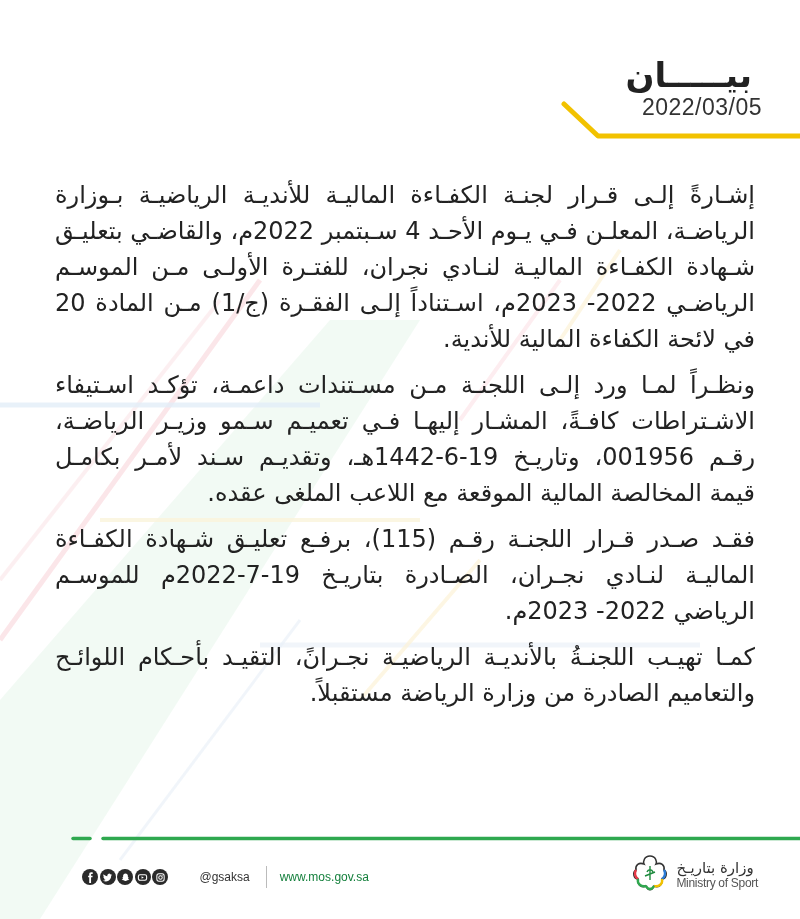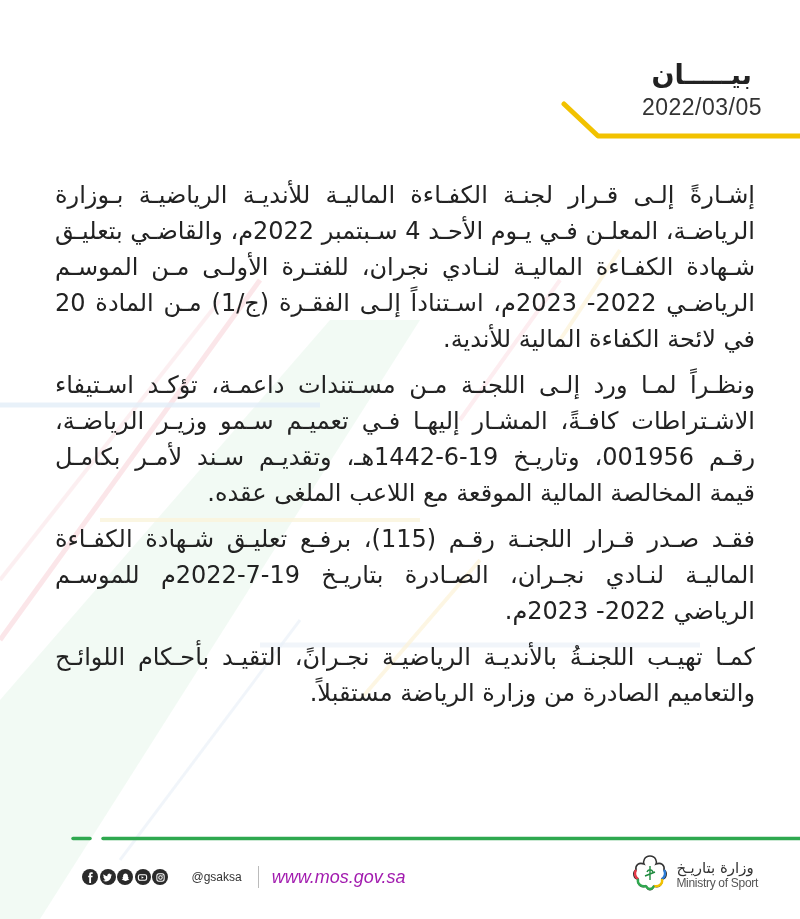--- a/index.html
+++ b/index.html
@@ -7,21 +7,21 @@
       width: 800px; height: 919px; position: relative; overflow: hidden;
       background: #ffffff;
       font-family: "DejaVu Sans", sans-serif;
       color: #2b2b2b;
     }
     .bg-stripes { position: absolute; inset: 0; pointer-events: none; }
     .header {
       position: absolute; right: 38px; top: 58px; text-align: right;
     }
     .header-title {
-      font-size: 27px; font-weight: bold; color: #222; line-height: 34px;
+      font-size: 34px; font-weight: bold; color: #222; line-height: 34px;
       direction: rtl; margin-right: 10px;
     }
     .header-date {
       font-family: "Liberation Sans", sans-serif;
       font-size: 23px; color: #333; line-height: 30px; letter-spacing: 0.5px;
     }
     .yellow-line { position: absolute; left: 0; top: 0; }
     .content {
       position: absolute; left: 55px; right: 45px; top: 177px;
       direction: rtl; text-align: justify;
@@ -32,27 +32,27 @@
     .footer-social {
       position: absolute; left: 82px; top: 866px; display: flex; align-items: center;
     }
     .social-icon {
       width: 16px; height: 16px; border-radius: 50%; background: #2a2a2a;
       margin-right: 1.5px; display: inline-flex; align-items: center; justify-content: center;
     }
     .social-icon svg { width: 11px; height: 11px; }
     .handle {
       font-family: "Liberation Sans", sans-serif; font-size: 12px; color: #333;
-      margin-left: 22px;
+      margin-left: 30px;
     }
     .divider {
       width: 1px; height: 22px; background: #bbb; margin: 0 13px 0 16px;
     }
     .website {
-      font-family: "Liberation Sans", sans-serif; font-size: 18px; color: #a21caf; font-style: italic;
+      font-family: "Liberation Sans", sans-serif; font-size: 12px; color: #15803d;
     }
     .logo {
       position: absolute; right: 42px; top: 852px; display: flex; align-items: center;
     }
     .logo-text { text-align: left; margin-left: 6px; }
     .logo-ar {
       font-size: 15px; color: #333; direction: rtl; line-height: 18px; text-align: left;
     }
     .logo-en {
       font-family: "Liberation Sans", sans-serif; font-size: 12px; color: #555; line-height: 13px;

